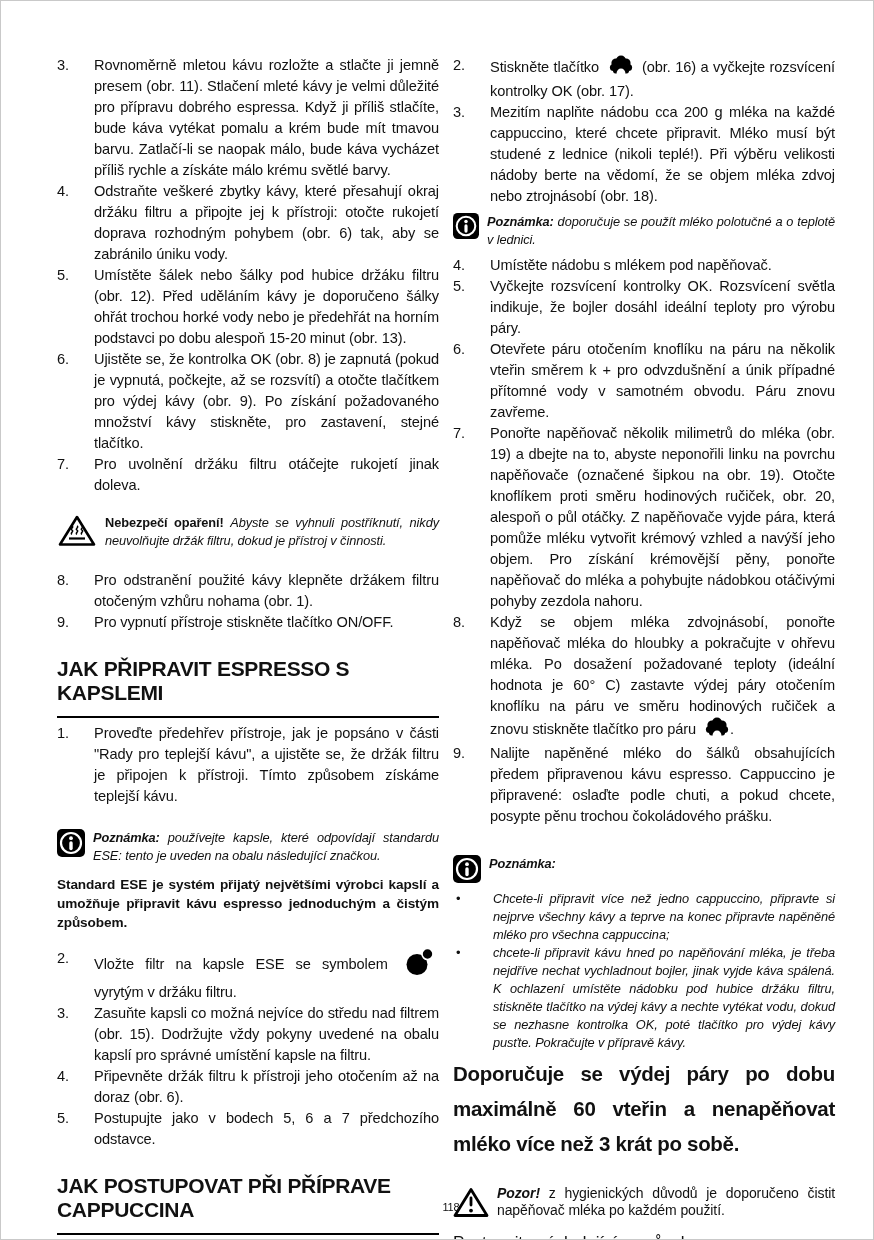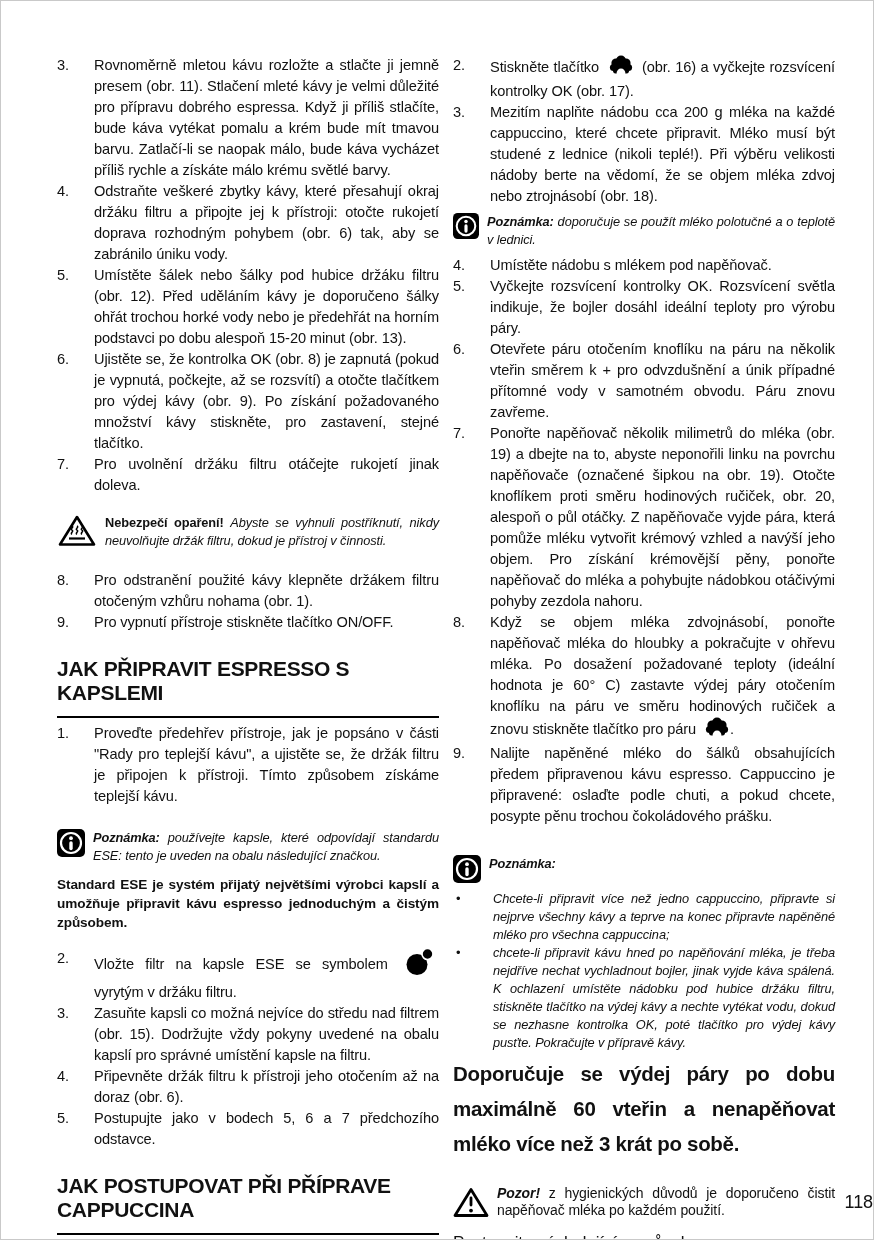--- a/index.html
+++ b/index.html
@@ -24,21 +24,21 @@
   .icon-float{float:left;margin:0 8px 2px 0;}
   .bold-para{font-size:13.6px;line-height:19px;font-weight:bold;text-align:justify;margin:2px 0 16px 0;}
   .bullet-row{display:flex;clear:both;}
   .bullet-row .bdot{flex:none;width:37px;padding-left:3px;font-size:13px;line-height:18px;}
   .bullet-row .btxt{flex:1;font-size:12.8px;line-height:18px;font-style:italic;text-align:justify;}
   .big-text{font-size:20.5px;line-height:35px;font-weight:bold;text-align:justify;letter-spacing:-0.3px;margin:2px 0 0 0;}
   .caution{font-size:14px;line-height:17px;text-align:justify;margin:24px 0 8px 0;}
   .caution .clabel{font-weight:bold;font-style:italic;}
   .plain-para{font-size:17px;line-height:21px;margin:0 0 12px 0;text-decoration:underline;}
   .inline-icon{display:inline-block;vertical-align:middle;margin:0 5px;}
-  .page-number{position:absolute;left:0;right:0;bottom:26px;text-align:right;font-size:18px;padding-left:28px;}
+  .page-number{position:absolute;left:0;right:0;bottom:26px;text-align:center;font-size:11px;padding-left:28px;}
   .mt16{margin-top:16px;}
   .clear{clear:both;}
 </style>
 </head>
 <body>
 
 <div class="page">
   <div class="cols">
 
     <div class="col">

